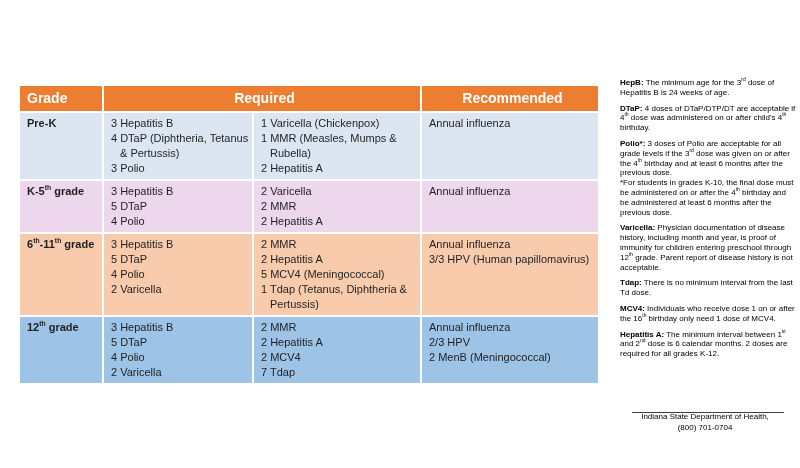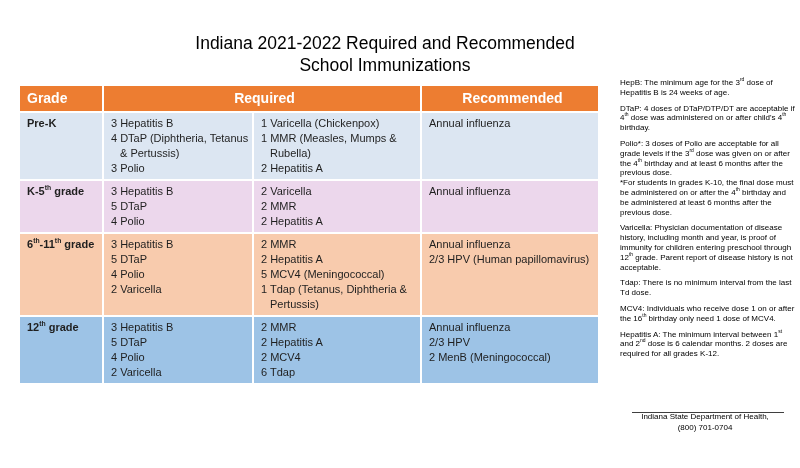--- a/index.html
+++ b/index.html
@@ -27,37 +27,33 @@
   .imm-table tbody tr:nth-child(4){height:62px;}
   .grade-cell{font-weight:bold;white-space:nowrap;padding-left:7px;padding-right:2px;}
   .req-cell .vaccine-item{padding-left:9px;text-indent:-9px;}
   .rec-cell{padding-right:14px;}
   sup{font-size:62%;vertical-align:super;line-height:0;}
 
   
   .sidebar{position:absolute;left:620px;top:78px;width:176px;
            font-size:8px;line-height:9.8px;color:#000;}
   .sidebar .note{margin:0 0 6px 0;}
-  .sidebar .note b{font-weight:normal;}
+  .sidebar .note b{font-weight:bold;}
 
   
   .footer-divider{position:absolute;left:632px;top:412px;width:152px;height:0;
            border-top:1px solid #3f3f3f;}
   .footer{position:absolute;left:615px;top:411px;width:180px;text-align:center;
            font-size:8px;line-height:11px;color:#000;}
 </style>
 </head>
 <body>
 
 <div class="slide">
 
-  <div class="title">
-    <div>Indiana 2021-2022 Required and Recommended</div>
-    <div>School Immunizations</div>
-  </div>
 
   <table class="imm-table">
     <colgroup>
       <col style="width:84px">
         <col style="width:150px">
         <col style="width:168px">
         <col style="width:178px">
     </colgroup>
     <thead>
       <tr>
@@ -108,36 +104,36 @@
             <div class="vaccine-item">2 Varicella</div>
           </td>
           <td class="req-cell">
             <div class="vaccine-item">2 MMR</div>
             <div class="vaccine-item">2 Hepatitis A</div>
             <div class="vaccine-item">5 MCV4 (Meningococcal)</div>
             <div class="vaccine-item">1 Tdap (Tetanus, Diphtheria &amp; Pertussis)</div>
           </td>
           <td class="rec-cell">
             <div class="vaccine-item">Annual influenza</div>
-            <div class="vaccine-item">2/3 HPV (Human papillomavirus)</div>
+            <div class="vaccine-item">3/3 HPV (Human papillomavirus)</div>
           </td>
         </tr>
         <tr style="background: rgb(157, 195, 230);">
           <td class="grade-cell">12<sup>th</sup> grade</td>
           <td class="req-cell">
             <div class="vaccine-item">3 Hepatitis B</div>
             <div class="vaccine-item">5 DTaP</div>
             <div class="vaccine-item">4 Polio</div>
             <div class="vaccine-item">2 Varicella</div>
           </td>
           <td class="req-cell">
             <div class="vaccine-item">2 MMR</div>
             <div class="vaccine-item">2 Hepatitis A</div>
             <div class="vaccine-item">2 MCV4</div>
-            <div class="vaccine-item">6 Tdap</div>
+            <div class="vaccine-item">7 Tdap</div>
           </td>
           <td class="rec-cell">
             <div class="vaccine-item">Annual influenza</div>
             <div class="vaccine-item">2/3 HPV</div>
             <div class="vaccine-item">2 MenB (Meningococcal)</div>
           </td>
         </tr>
       </tbody>
   </table>
 

